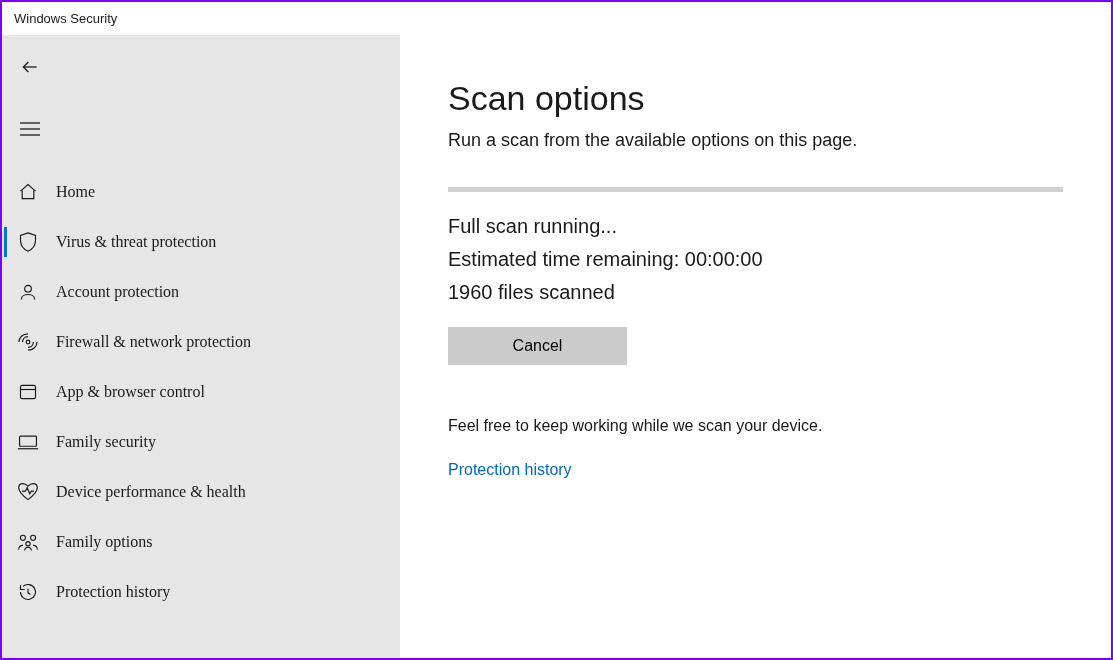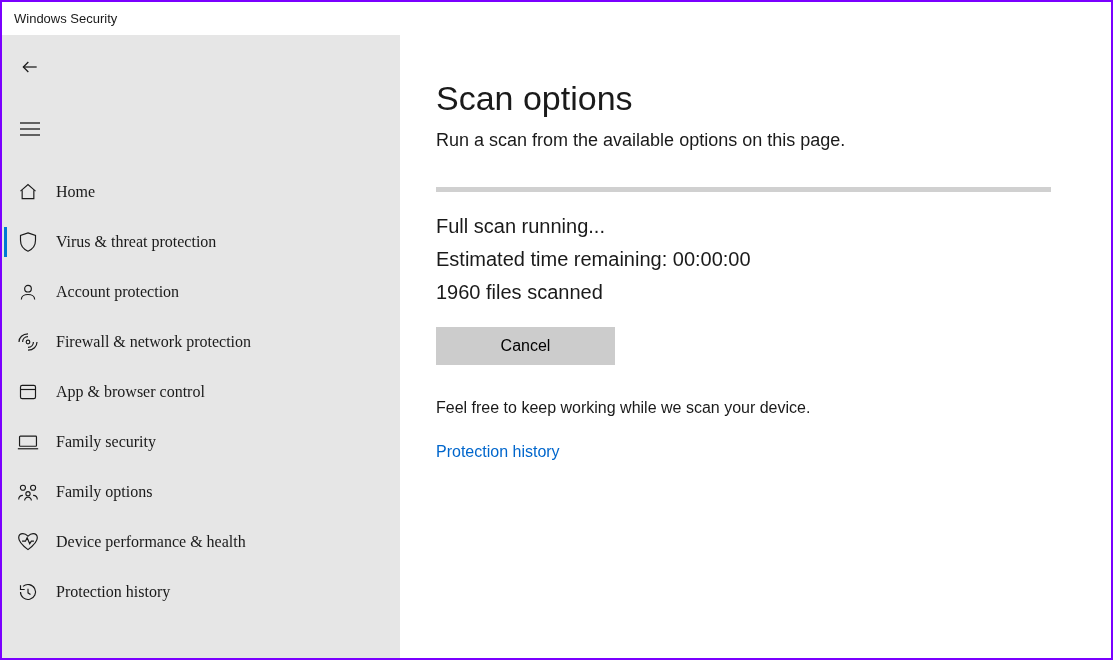--- a/index.html
+++ b/index.html
@@ -64,21 +64,21 @@
     width: 24px;
     height: 24px;
     display: flex;
     align-items: center;
     justify-content: center;
     margin-right: 16px;
   }
   .nav-item .lbl { font-size: 16px; font-family: Liberation Serif, serif; }
   .main {
     flex: 1;
-    padding: 44px 48px 0 36px;
+    padding: 44px 48px 0 48px;
   }
   .page-title {
     font-size: 34px;
     font-weight: 400;
     margin: 0 0 12px 0;
   }
   .page-sub {
     font-size: 18px;
     margin: 0 0 36px 0;
   }
@@ -95,21 +95,21 @@
     margin-top: 18px;
     width: 179px;
     height: 38px;
     background: #cccccc;
     border: none;
     font-size: 16px;
     cursor: pointer;
     font-family: inherit;
   }
   .note {
-    margin-top: 34px;
+    margin-top: 52px;
     font-size: 16px;
   }
   .link {
     display: inline-block;
     margin-top: 26px;
     color: #0066cc;
     font-size: 16px;
     cursor: pointer;
   }
   svg { display: block; }
@@ -198,44 +198,44 @@
           <svg width="22" height="18" viewBox="0 0 26 20" fill="none" stroke="#1a1a1a" stroke-width="1.4">
               <rect x="3" y="3" width="20" height="12" rx="1"></rect>
               <line x1="1" y1="18" x2="25" y2="18"></line>
             </svg>
         </span>
         <span class="lbl">Family security</span>
       </div>
 
       <div class="nav-item">
         <span class="ic">
+          <svg width="22" height="20" viewBox="0 0 26 22" fill="none" stroke="#1a1a1a" stroke-width="1.4">
+              <path d="M13 20C5 14 2 9 2 6c0-3 2-5 5-5 2 0 4 1 6 3 2-2 4-3 6-3 3 0 5 2 5 5 0 3-3 8-11 14z"></path>
+              <path d="M6 10h4l2-4 3 7 2-3h3"></path>
+            </svg>
+        </span>
+        <span class="lbl">Device performance &amp; health</span>
+      </div>
+
+      <div class="nav-item">
+        <span class="ic">
           <svg width="22" height="20" viewBox="0 0 26 22" fill="none" stroke="#1a1a1a" stroke-width="1.3">
               <circle cx="7" cy="6" r="3"></circle>
               <circle cx="19" cy="6" r="3"></circle>
               <circle cx="13" cy="13" r="2.5"></circle>
               <path d="M2 20c0-3 2-5 5-5"></path>
               <path d="M24 20c0-3-2-5-5-5"></path>
               <path d="M9 21c0-2 2-4 4-4s4 2 4 4"></path>
             </svg>
         </span>
         <span class="lbl">Family options</span>
       </div>
 
       <div class="nav-item">
         <span class="ic">
-          <svg width="22" height="20" viewBox="0 0 26 22" fill="none" stroke="#1a1a1a" stroke-width="1.4">
-              <path d="M13 20C5 14 2 9 2 6c0-3 2-5 5-5 2 0 4 1 6 3 2-2 4-3 6-3 3 0 5 2 5 5 0 3-3 8-11 14z"></path>
-              <path d="M6 10h4l2-4 3 7 2-3h3"></path>
-            </svg>
-        </span>
-        <span class="lbl">Device performance &amp; health</span>
-      </div>
-
-      <div class="nav-item">
-        <span class="ic">
           <svg width="20" height="20" viewBox="0 0 24 24" fill="none" stroke="#1a1a1a" stroke-width="1.4">
               <path d="M3 12a9 9 0 1 0 3-6.7"></path>
               <path d="M3 4v5h5"></path>
               <path d="M12 8v5l3 2"></path>
             </svg>
         </span>
         <span class="lbl">Protection history</span>
       </div>
 
     </nav>

